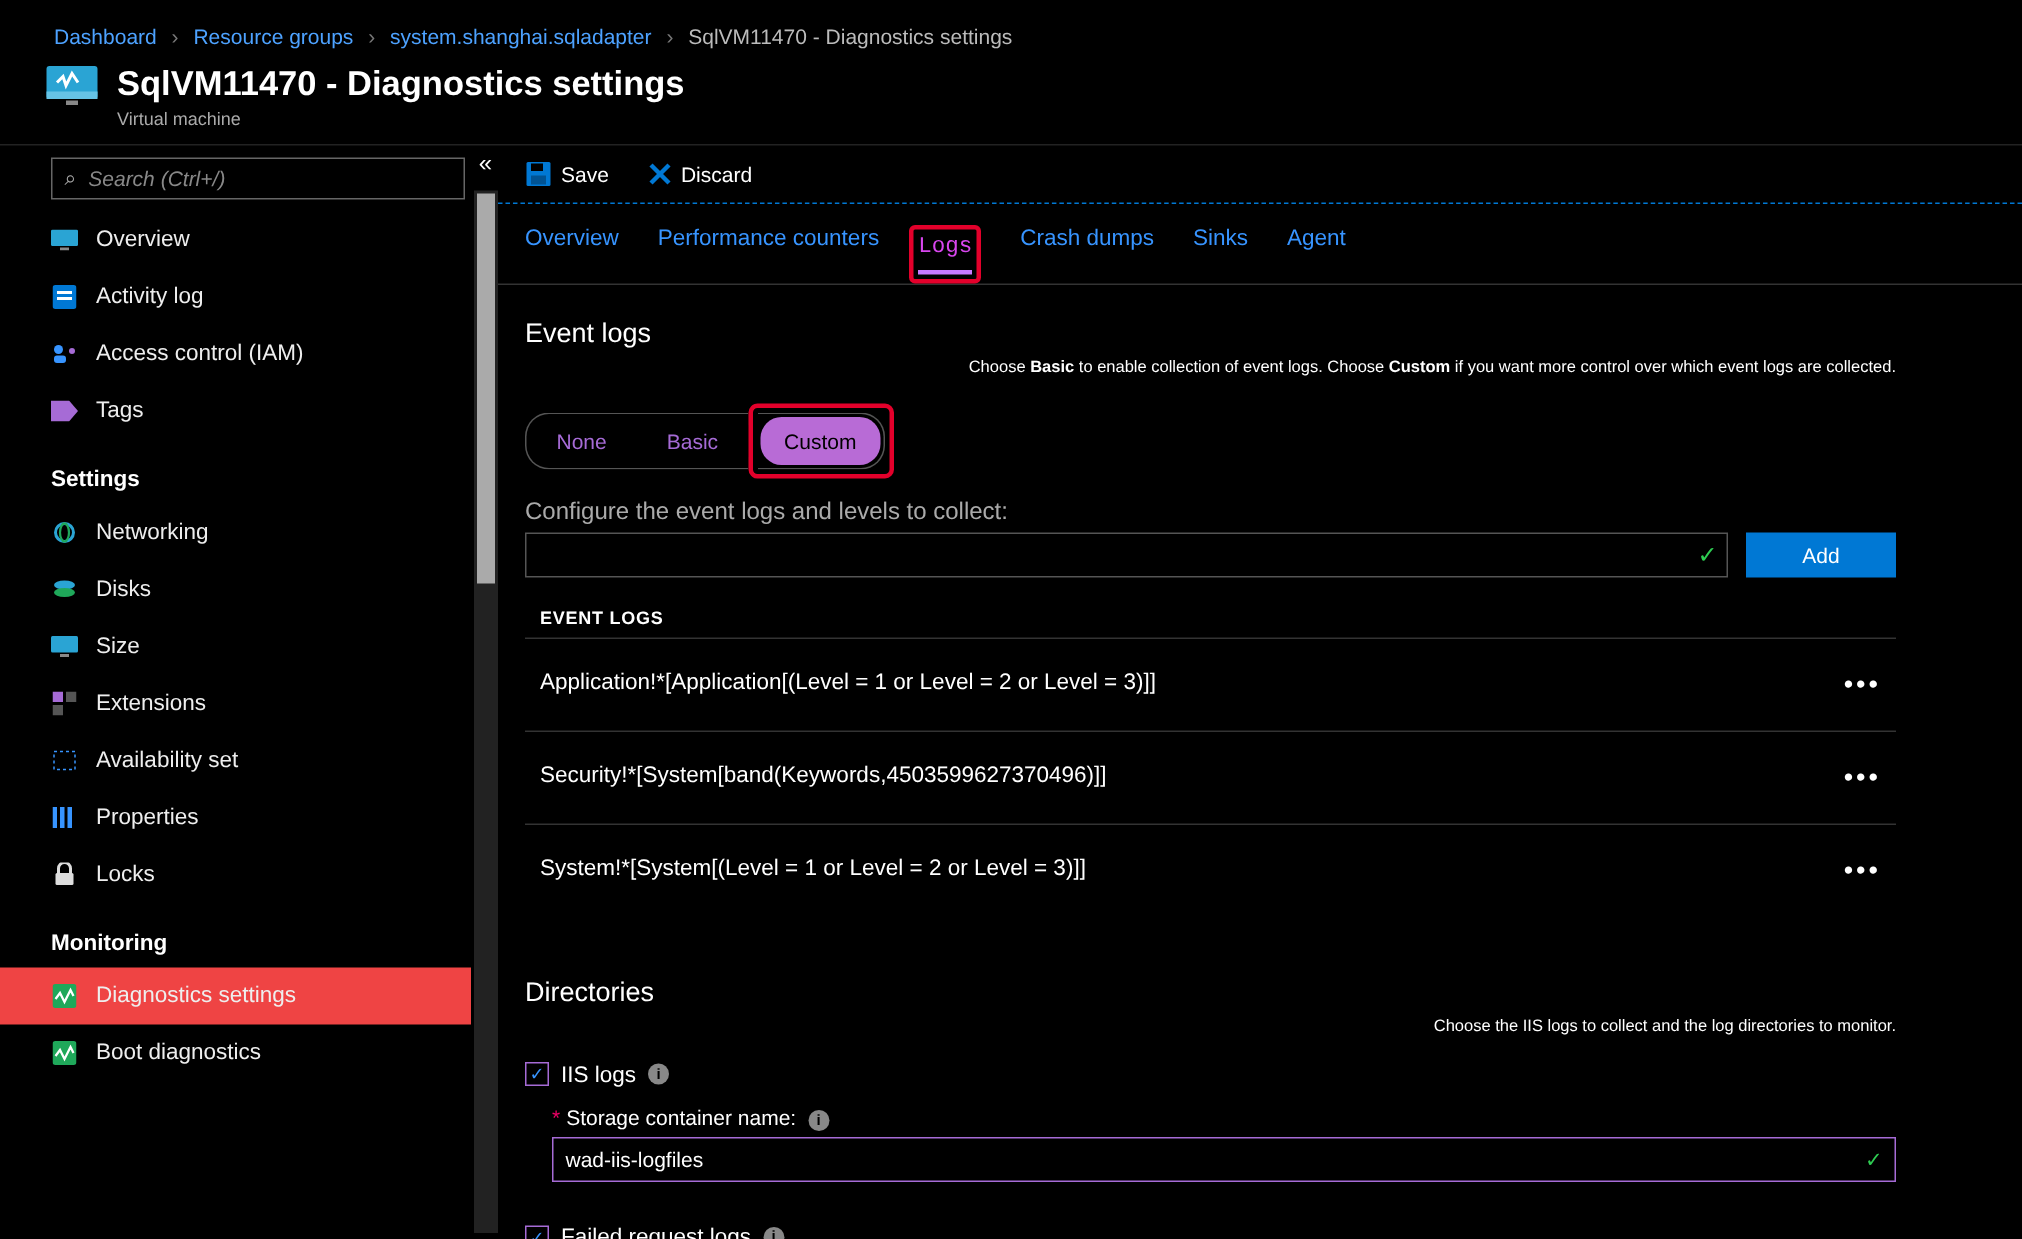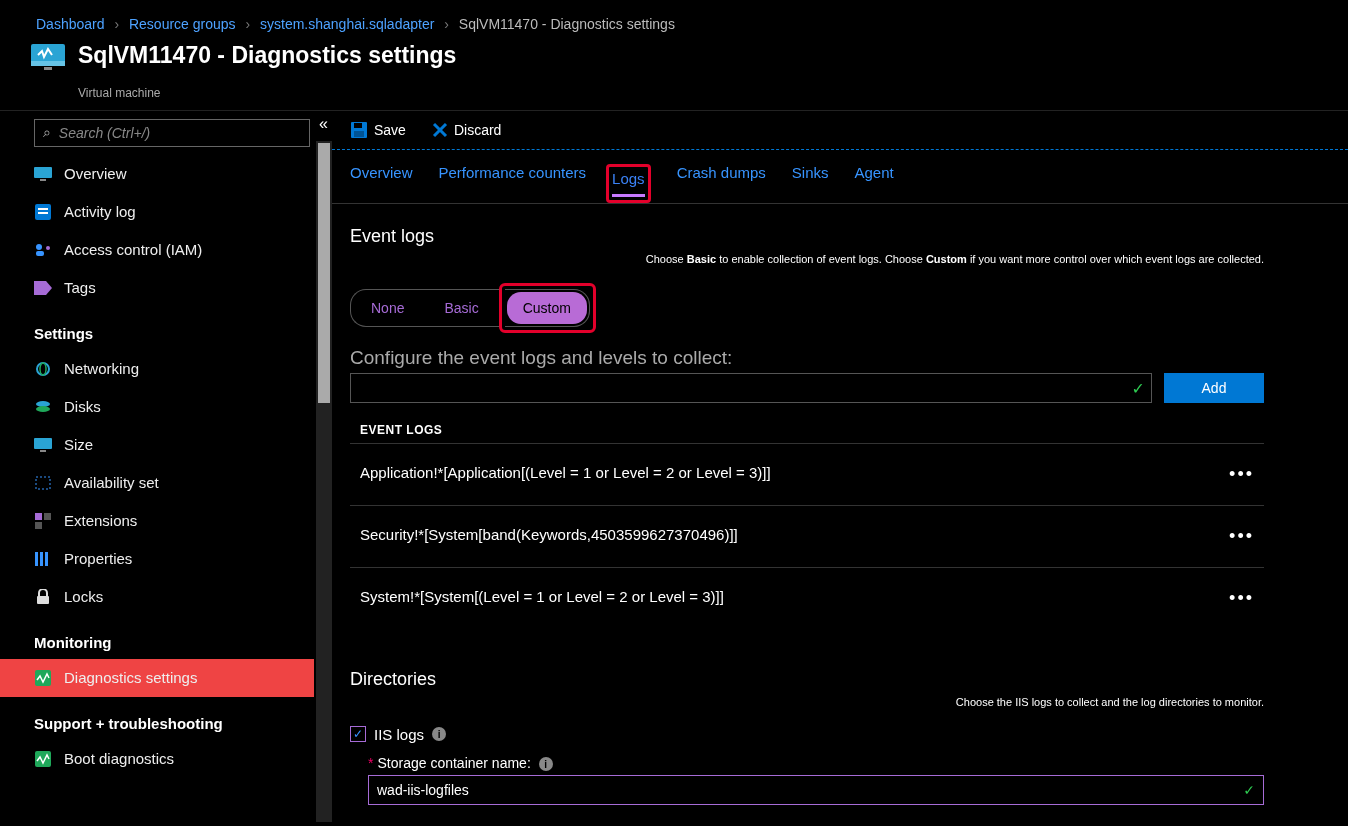--- a/index.html
+++ b/index.html
@@ -35,21 +35,21 @@
   }
   .vm-icon {
     width: 36px; height: 30px;
     display: inline-flex; align-items: center; justify-content: center;
   }
   .header-title {
     font-size: 23px;
     font-weight: 600;
     line-height: 1.2;
   }
-  .header-sub { font-size: 12px; color: #aaa; margin-top:16px;}
+  .header-sub { font-size: 12px; color: #aaa; margin-top:2px;}
 
   
   .panes { display: flex; flex: 1; min-height: 0; }
   .sidebar {
     width: 332px;
     border-right: 0px solid #333;
     display: flex; flex-direction: column;
     position: relative;
     padding: 8px 0 0 0;
     border-top:1px solid #222;
@@ -135,21 +135,21 @@
     padding: 14px 18px 0 18px;
     border-bottom:1px solid #333;
   }
   .tabs .tab {
     color:#3794ff;
     padding-bottom:10px;
     cursor:pointer;
     position:relative;
     font-size:15px;
   }
-  .tabs .tab.active { color:#3b82f6; }
+  .tabs .tab.active { color:#d946ef;font-family:Liberation Mono, monospace; }
   .tabs .tab.active::after{
     content:"";
     position:absolute;
     left:0; right:0; bottom:0;
     height:3px;
     background:#c77aff;
   }
 
   .content{
     padding:16px 84px 24px 18px;
@@ -180,21 +180,21 @@
     font-size:14px;
   }
   .pill.selected{
     background:#b86bd6;
     color:#000;
     border-radius:14px;
     margin:2px;
     padding:2px 16px;
   }
 
-  .sublabel{ color:#aaa; font-size:19px; margin-top:14px; margin-bottom:4px;}
+  .sublabel{ color:#aaa; font-size:16px; margin-top:14px; margin-bottom:4px;}
   .row-add{ display:flex; gap:12px; align-items:stretch; margin-bottom:14px;}
   .row-add .inbox{
     flex:1;
     border:1px solid #555;
     height:30px;
     position:relative;
   }
   .row-add .inbox .check{
     position:absolute;
     right:6px; top:50%; transform:translateY(-50%);
@@ -381,38 +381,38 @@
         <span class="nic">
           <svg width="18" height="14">
               <rect width="18" height="11" rx="1" fill="#2aa4d4"></rect>
               <rect x="6" y="12" width="6" height="2" fill="#888"></rect>
             </svg>
         </span>
         <span>Size</span>
       </li>
       <li>
         <span class="nic">
-          <svg width="18" height="16">
-              <rect x="2" y="2" width="14" height="12" fill="none" stroke="#3794ff" stroke-dasharray="2 2"></rect>
-            </svg>
-        </span>
-        <span>Availability set</span>
-      </li>
-      <li>
-        <span class="nic">
           <svg width="16" height="16">
               <rect x="0" y="0" width="7" height="7" fill="#a66bd6"></rect>
               <rect x="9" y="0" width="7" height="7" fill="#555"></rect>
               <rect x="0" y="9" width="7" height="7" fill="#555"></rect>
             </svg>
         </span>
         <span>Extensions</span>
       </li>
       <li>
         <span class="nic">
+          <svg width="18" height="16">
+              <rect x="2" y="2" width="14" height="12" fill="none" stroke="#3794ff" stroke-dasharray="2 2"></rect>
+            </svg>
+        </span>
+        <span>Availability set</span>
+      </li>
+      <li>
+        <span class="nic">
           <svg width="16" height="14">
               <rect x="0" y="0" width="3" height="14" fill="#3794ff"></rect>
               <rect x="5" y="0" width="3" height="14" fill="#3794ff"></rect>
               <rect x="10" y="0" width="3" height="14" fill="#3794ff"></rect>
             </svg>
         </span>
         <span>Properties</span>
       </li>
       <li>
         <span class="nic">
@@ -429,21 +429,20 @@
       <li class="active">
         <span class="nic">
           <svg width="16" height="16">
               <rect width="16" height="16" rx="2" fill="#1fa85a"></rect>
               <polyline points="2,10 5,6 8,12 12,4 14,8" fill="none" stroke="#fff" stroke-width="1.5"></polyline>
             </svg>
         </span>
         <span>Diagnostics settings</span>
       </li>
 
-      <li class="group-hd">Support + troubleshooting</li>
 
       <li>
         <span class="nic">
           <svg width="16" height="16">
               <rect width="16" height="16" rx="2" fill="#1fa85a"></rect>
               <polyline points="2,10 5,6 8,12 12,4 14,8" fill="none" stroke="#fff" stroke-width="1.5"></polyline>
             </svg>
         </span>
         <span>Boot diagnostics</span>
       </li>

